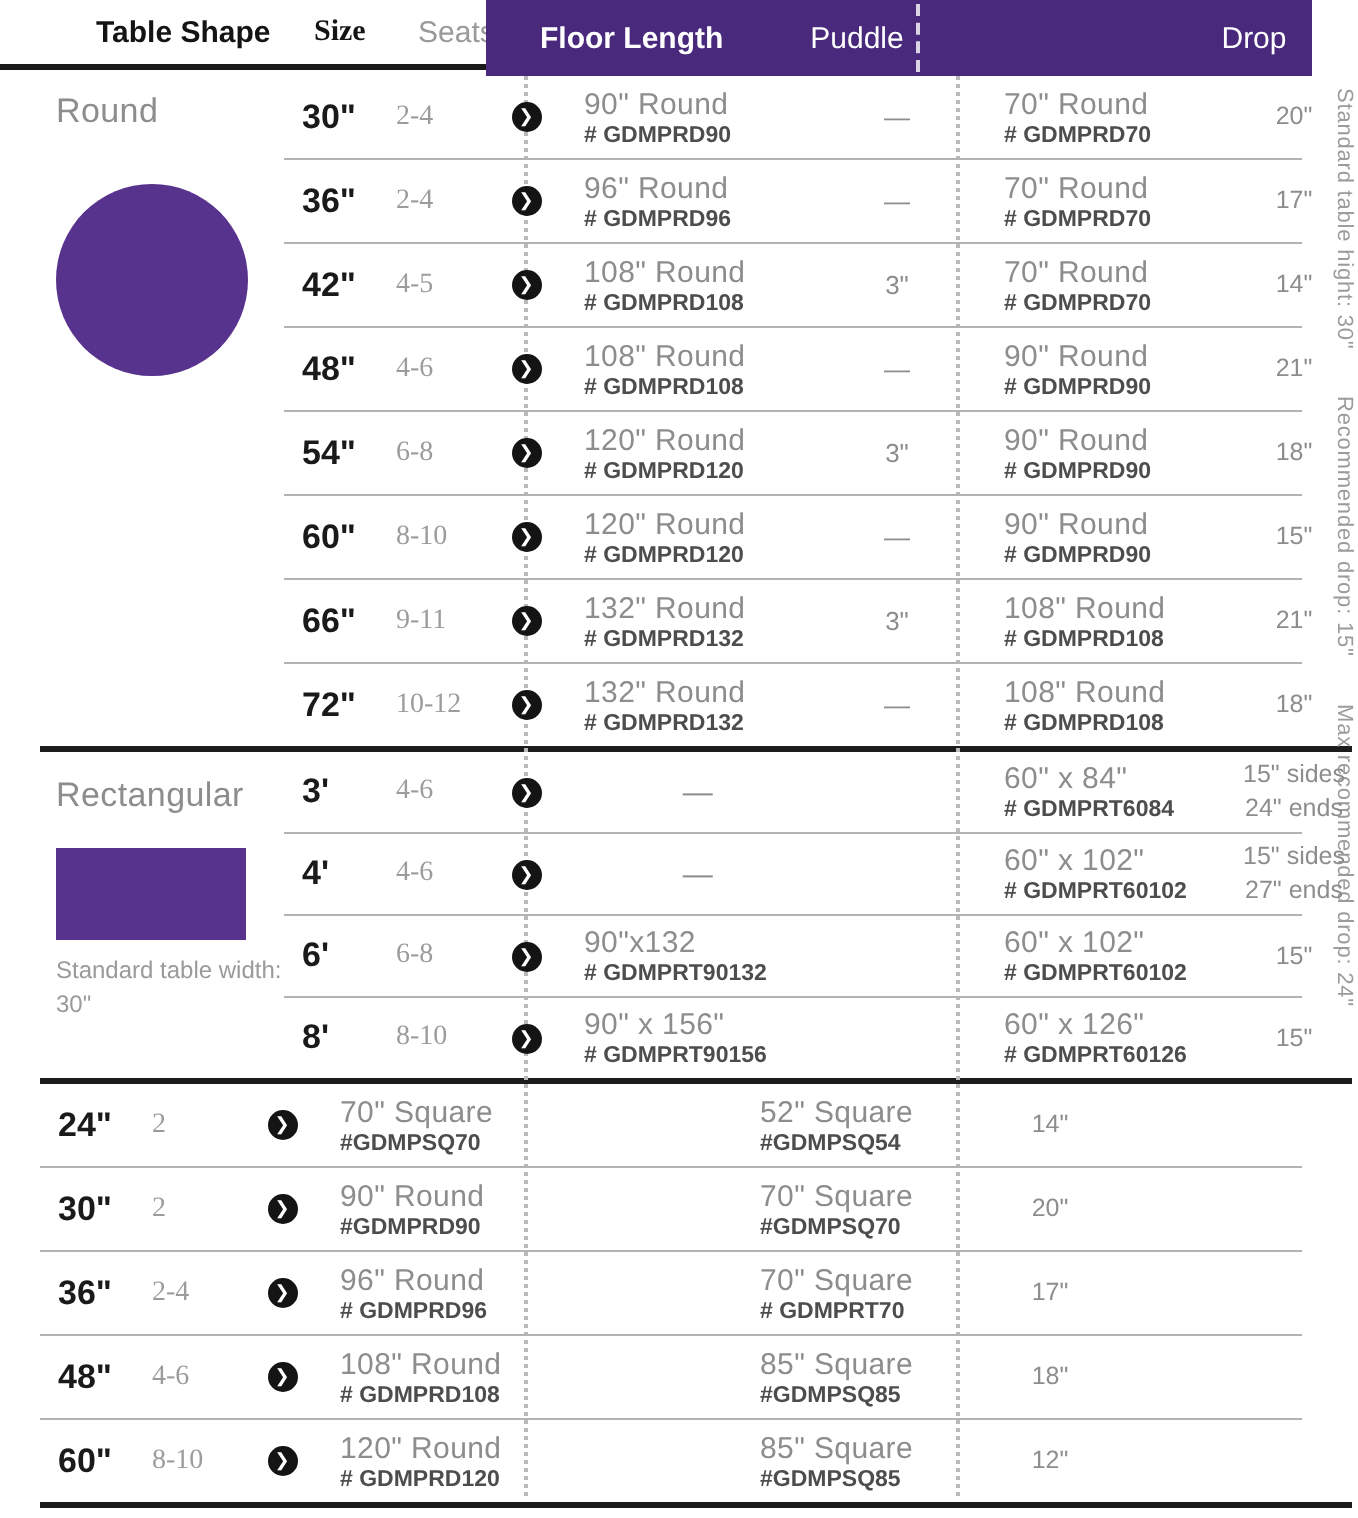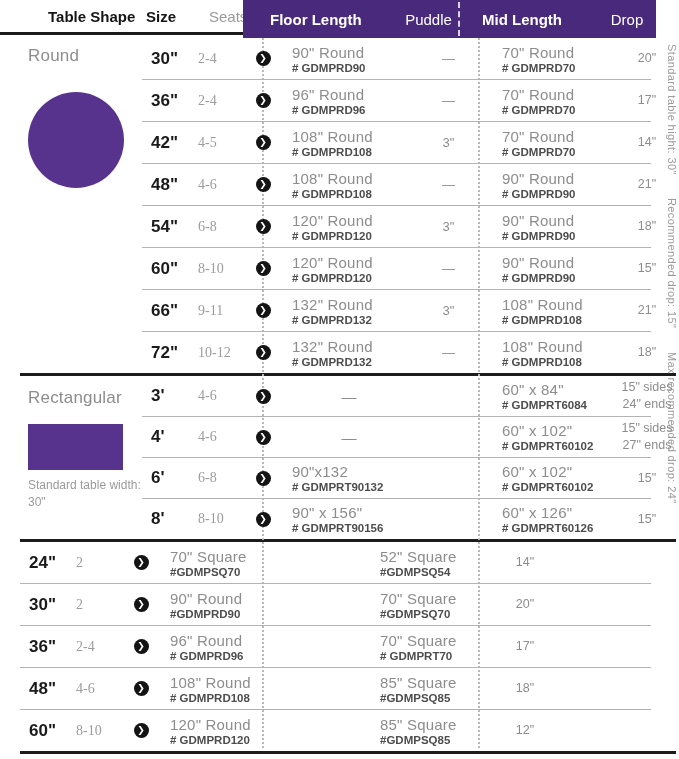--- a/index.html
+++ b/index.html
@@ -6,21 +6,21 @@
   #stage{
     position:relative;width:679px;height:759px;background:#fff;overflow:hidden;
     font-family:"Liberation Sans","DejaVu Sans",sans-serif;
   }
   
   .header{position:relative;height:38px;}
   .hblackline{position:absolute;left:0;top:32px;width:243px;height:3px;background:#1a1a1a;}
   .hlabel{position:absolute;top:0;height:32px;display:flex;align-items:center;
           font-size:15px;font-weight:bold;color:#141414;white-space:nowrap;margin-left:28px;}
   .hlabel.shape{left:20px;}
-  .hlabel.size{left:118px;}
+  .hlabel.size{left:129px;font-family:Liberation Serif, serif;}
   .hlabel.seats{left:181px;font-weight:normal;color:#9a9a9a;}
   .purple-band{position:absolute;left:243px;top:0;width:413px;height:38px;background:#48297b;}
   .purple-band .bl{position:absolute;top:0;height:38px;display:flex;align-items:center;
                    color:#fff;font-size:15px;white-space:nowrap;}
   .bl.floor{left:27px;font-weight:bold;}
   .bl.puddle{left:155px;width:61px;justify-content:center;font-weight:normal;text-align:center;}
   .bl.mid{left:239px;font-weight:bold;}
   .bl.drop{left:355px;width:58px;justify-content:center;font-weight:normal;}
   .band-divider{position:absolute;left:215px;top:2px;bottom:2px;width:0;
                 border-left:2px dashed rgba(255,255,255,.8);}
@@ -77,21 +77,20 @@
 
   <div class="header">
     <div class="hlabel shape">Table Shape</div>
     <div class="hlabel size">Size</div>
     <div class="hlabel seats">Seats</div>
     <div class="hblackline"></div>
     <div class="purple-band">
       <span class="bl floor">Floor Length</span>
       <span class="bl puddle">Puddle</span>
       <span class="band-divider"></span>
-      <span class="bl mid">Mid Length</span>
       <span class="bl drop">Drop</span>
     </div>
   </div>
 
   <div class="body">
     <div class="dotline a"></div>
     <div class="dotline b"></div>
 
     <div class="section sec-round">
       <div class="shape-cell">

